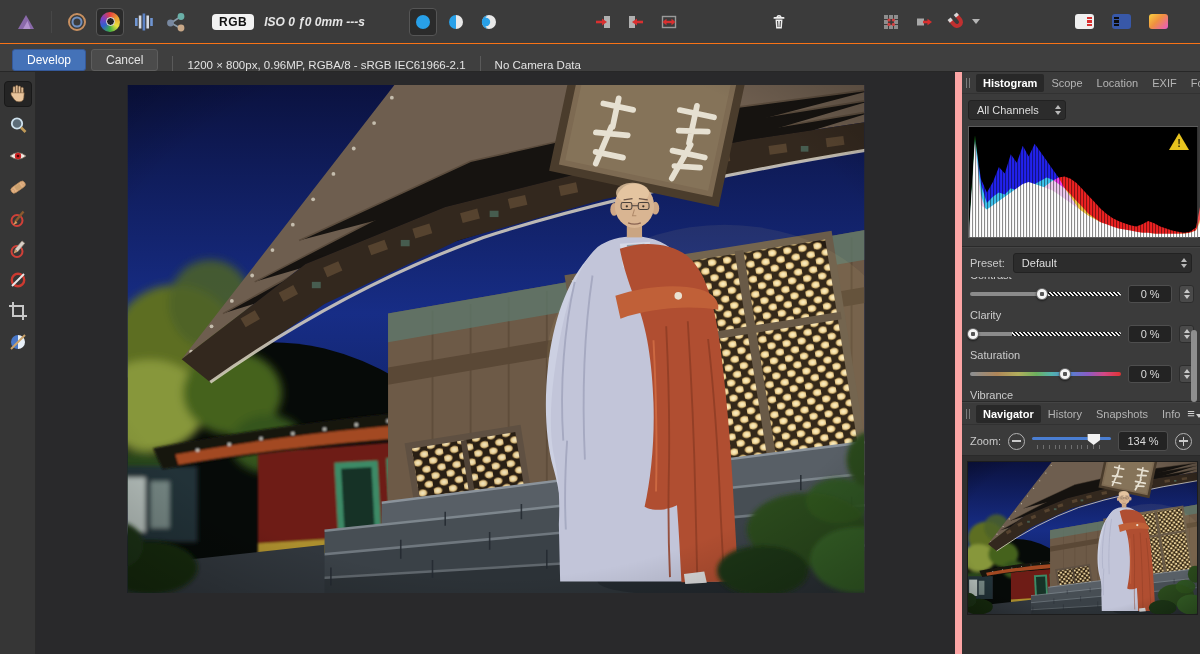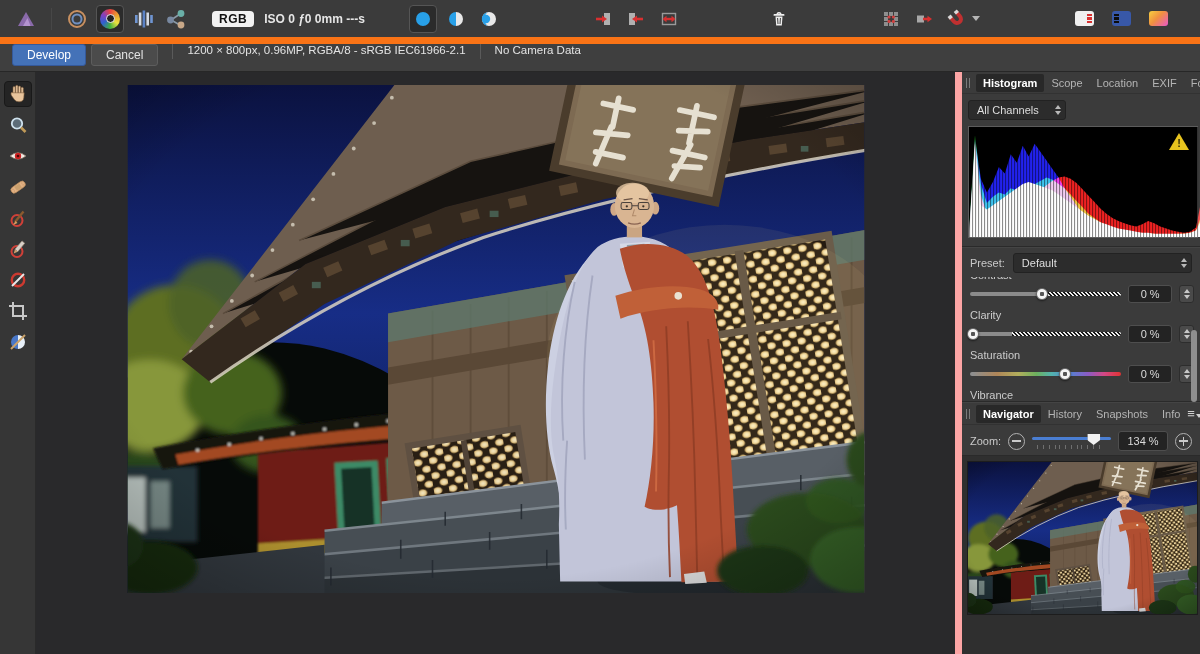--- a/index.html
+++ b/index.html
@@ -1,37 +1,37 @@
 <!DOCTYPE html>
 <html><head>
 <meta charset="utf-8">
 <style>
 * { margin:0; padding:0; box-sizing:border-box; }
 html,body { width:1200px; height:654px; overflow:hidden; background:#2a2a2a;
   font-family:"Liberation Sans", sans-serif; -webkit-font-smoothing:antialiased; }
 .app { width:1200px; height:654px; display:flex; flex-direction:column; }
 
 
-.topbar { height:44px; background:#3b3b3b; border-bottom:7px solid #f97316;
+.topbar { height:44px; background:#3b3b3b; border-bottom:1px solid #f97316;
   display:flex; align-items:center; flex:0 0 auto; }
 .grp { display:flex; align-items:center; gap:5px; }
 .tbtn { width:28px; height:28px; border-radius:4px; display:flex; align-items:center;
   justify-content:center; background:transparent; border:1px solid transparent; cursor:default; }
 .tbtn.sel { background:#2b2b2b; border-color:#555; }
 .sep { width:1px; height:22px; background:#2f2f2f; border-right:1px solid #474747; margin:0 6px; }
 .rgb-badge { background:#f2f2f2; color:#111; font-weight:bold; font-size:12px;
   padding:1px 7px; border-radius:4px; letter-spacing:.5px; }
-.exif { color:#e6e6e6; font-size:12px; font-weight:bold; margin-left:10px; }
+.exif { color:#e6e6e6; font-size:12px; font-weight:bold; margin-left:10px;font-style:italic; }
 .caret { width:0; height:0; border-left:4px solid transparent; border-right:4px solid transparent;
   border-top:5px solid #b5b5b5; margin-left:4px; }
 .studio-sq { width:19px; height:15px; border-radius:3px; position:relative; overflow:hidden; }
 
 
 .devbar { height:28px; background:#3f3f3f; border-bottom:1px solid #272727;
-  display:flex; align-items:flex-start; flex:0 0 auto; }
+  display:flex; align-items:flex-end; flex:0 0 auto; }
 .btn { font-size:12px; border-radius:3px; padding:3px 14px; color:#fff; }
 .btn-develop { background:#4472b8; border:1px solid #35599a; margin-left:12px; }
 .btn-cancel { background:#4b4b4b; border:1px solid #5d5d5d; color:#e2e2e2; margin-left:5px; }
 .vsep { width:1px; height:15px; background:#5a5a5a; margin:0 14px; }
 .docinfo { color:#e3e3e3; font-size:11.5px; }
 
 
 .main { flex:1; display:flex; min-height:0; }
 .tools { width:36px; background:#363636; border-right:1px solid #2a2a2a;
   display:flex; flex-direction:column; align-items:center; padding-top:9px; gap:5px; }

